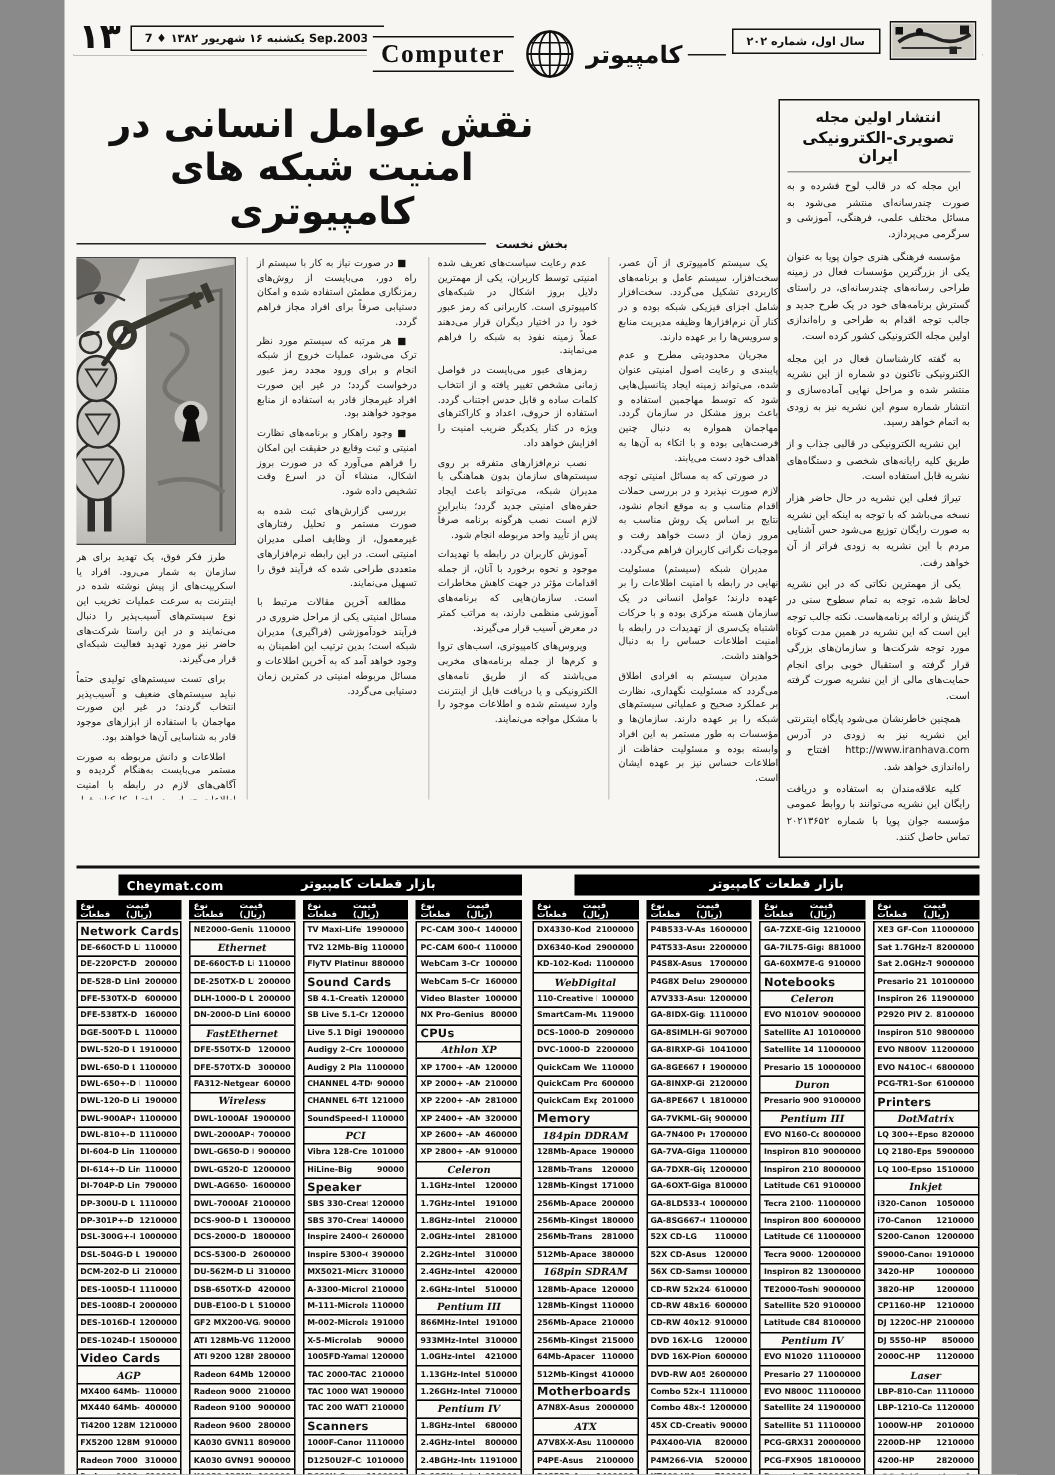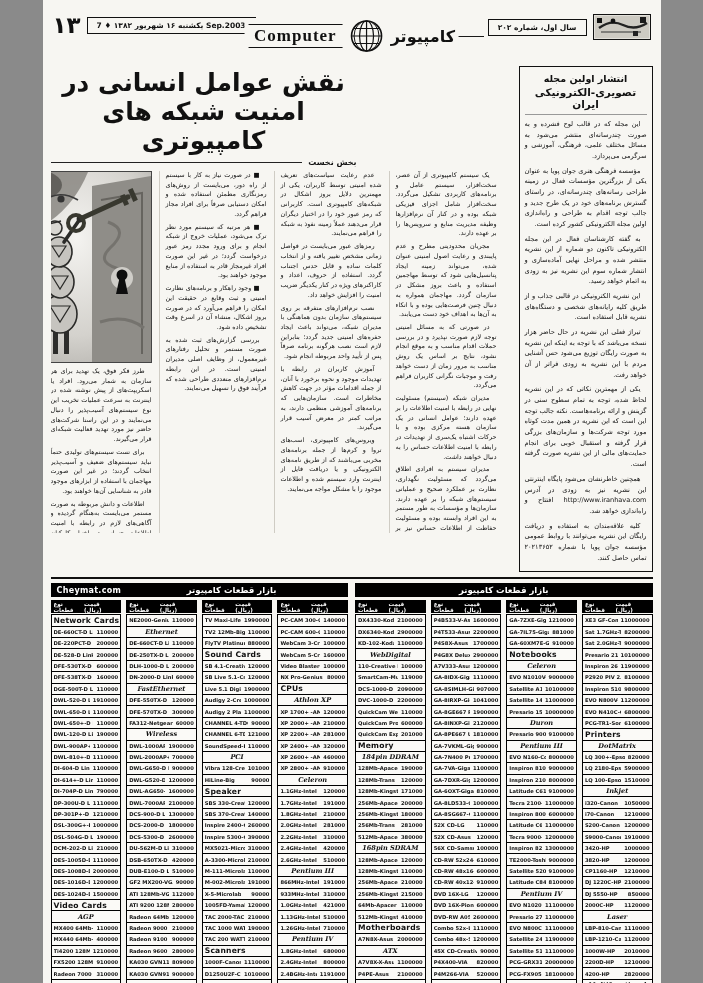--- a/index.html
+++ b/index.html
@@ -10,42 +10,42 @@
   #hdr .hline{position:absolute;left:0;right:0;top:22px;border-top:1.6px solid #1a1a1a;}
   .hgrp{position:absolute;top:0;display:flex;align-items:center;gap:6px;background:#f7f6f2;z-index:2;padding:0 4px;}
   #hdr-left{left:0;}
   #pageno{font-size:23px;font-weight:bold;line-height:1;}
   .hbox{border:1.3px solid #111;padding:3px 9px;font-size:7.5px;font-weight:bold;white-space:nowrap;}
   #hdr-center{left:50%;transform:translateX(-50%);top:4px;}
   #logo-en{font-family:"Liberation Serif",serif;font-weight:bold;font-size:17px;letter-spacing:1px;border-bottom:1px solid #111;border-top:1px solid #111;padding:1px 6px;}
   #logo-fa{font-size:16px;font-weight:bold;text-align:center;}
   #hdr-right{right:0;}
   
-  #main{display:flex;gap:22px;margin:6px 8px 0 8px;align-items:stretch;}
+  #main{display:flex;gap:0;margin:6px 8px 0 8px;align-items:stretch;}
   #article{flex:1;min-width:0;}
   #atitle{margin:2px 0 3px 0;margin-right:0;padding-right:140px;direction:rtl;text-align:center;
           font-size:25px;font-weight:bold;letter-spacing:-0.5px;}
   #asec{display:flex;direction:rtl;align-items:center;gap:6px;margin:0 0 4px 0;padding-right:140px;}
   #asec .lbl{font-size:8px;font-weight:bold;white-space:nowrap;}
   #asec .dash{flex:1;border-top:1px solid #222;}
   #acols{display:flex;direction:rtl;gap:7px;height:362px;overflow:hidden;}
   .acol{flex:1;min-width:0;direction:rtl;border-left:1px solid #cfccc4;padding-left:6px;}
   .acol:last-child{border-left:none;padding-left:0;}
   .acol p{margin:0 0 3px 0;text-align:justify;font-size:6.4px;line-height:1.52;text-indent:7px;}
   #figurebox{width:135px;height:190px;border:1px solid #444;margin:0 0 4px 0;background:#ddd;}
   
   #sidebar{width:122px;flex:none;border:1.4px solid #111;padding:5px 5px 4px 5px;direction:rtl;background:#f7f6f2;}
   #sb-t1,#sb-t2{text-align:center;font-weight:bold;font-size:9.5px;margin:1px 0 2px 0;}
   #sb-t2{font-size:10.5px;border-bottom:1px solid #999;padding-bottom:4px;margin-bottom:4px;}
   #sidebar p{margin:0 0 4px 0;text-align:justify;font-size:6.6px;line-height:1.62;text-indent:6px;}
   
   #toprule{border-top:2px solid #111;margin:5px 8px 4px 8px;}
   #market{display:flex;gap:7px;margin:0 8px;}
   .mgroup{flex:1;min-width:0;}
-  .mbar{background:#000;color:#fff;height:14px;display:flex;align-items:center;padding:0 6px;margin-bottom:3px;}
+  .mbar{background:#000;color:#fff;height:14px;display:flex;align-items:center;padding:0 6px;margin-bottom:3px;margin-left:28px;}
   .mbar .site{font-size:8px;font-weight:bold;letter-spacing:0.3px;}
   .mbar .btitle{flex:1;text-align:center;font-size:8.5px;font-weight:bold;direction:rtl;}
   .mcols{display:flex;gap:5px;}
   .pcol{flex:1;min-width:0;}
   .phead{background:#000;color:#fff;display:flex;justify-content:space-between;align-items:center;
          height:13px;padding:0 3px;margin-bottom:2px;font-size:5.6px;font-weight:bold;direction:ltr;}
   .prow{display:flex;justify-content:space-between;align-items:center;height:10.4px;
         border:1px solid #000;margin-top:-1px;padding:0 2px;font-size:5.2px;font-weight:bold;
         white-space:nowrap;overflow:hidden;background:#fbfaf7;}
   .prow .nm{overflow:hidden;text-overflow:clip;}
@@ -121,20 +121,21 @@
             <p>رمزهای عبور می‌بایست در فواصل زمانی مشخص تغییر یافته و از انتخاب کلمات ساده و قابل حدس اجتناب گردد. استفاده از حروف، اعداد و کاراکترهای ویژه در کنار یکدیگر ضریب امنیت را افزایش خواهد داد.</p>
             <p>نصب نرم‌افزارهای متفرقه بر روی سیستم‌های سازمان بدون هماهنگی با مدیران شبکه، می‌تواند باعث ایجاد حفره‌های امنیتی جدید گردد؛ بنابراین لازم است نصب هرگونه برنامه صرفاً پس از تأیید واحد مربوطه انجام شود.</p>
             <p>آموزش کاربران در رابطه با تهدیدات موجود و نحوه برخورد با آنان، از جمله اقدامات مؤثر در جهت کاهش مخاطرات است. سازمان‌هایی که برنامه‌های آموزشی منظمی دارند، به مراتب کمتر در معرض آسیب قرار می‌گیرند.</p>
             <p>ویروس‌های کامپیوتری، اسب‌های تروا و کرم‌ها از جمله برنامه‌های مخربی می‌باشند که از طریق نامه‌های الکترونیکی و یا دریافت فایل از اینترنت وارد سیستم شده و اطلاعات موجود را با مشکل مواجه می‌نمایند.</p>
           </div>
         <div class="acol">
             <p>■ در صورت نیاز به کار با سیستم از راه دور، می‌بایست از روش‌های رمزنگاری مطمئن استفاده شده و امکان دستیابی صرفاً برای افراد مجاز فراهم گردد.</p>
             <p>■ هر مرتبه که سیستم مورد نظر ترک می‌شود، عملیات خروج از شبکه انجام و برای ورود مجدد رمز عبور درخواست گردد؛ در غیر این صورت افراد غیرمجاز قادر به استفاده از منابع موجود خواهند بود.</p>
             <p>■ وجود راهکار و برنامه‌های نظارت امنیتی و ثبت وقایع در حقیقت این امکان را فراهم می‌آورد که در صورت بروز اشکال، منشاء آن در اسرع وقت تشخیص داده شود.</p>
             <p>بررسی گزارش‌های ثبت شده به صورت مستمر و تحلیل رفتارهای غیرمعمول، از وظایف اصلی مدیران امنیتی است. در این رابطه نرم‌افزارهای متعددی طراحی شده که فرآیند فوق را تسهیل می‌نمایند.</p>
+            <p>مطالعه آخرین مقالات مرتبط با مسائل امنیتی یکی از مراحل ضروری در فرآیند خودآموزشی (فراگیری) مدیران شبکه است؛ بدین ترتیب این اطمینان به وجود خواهد آمد که به آخرین اطلاعات و مسائل مربوطه امنیتی در کمترین زمان دستیابی می‌گردد.</p>
           </div>
         <div class="acol">
           <div id="figurebox">
             <svg width="135" height="190" viewBox="0 0 135 190">
               <defs>
                 <radialGradient id="g1" cx="45%" cy="35%" r="85%">
                   <stop offset="0%" stop-color="#f4f3f0"></stop>
                   <stop offset="60%" stop-color="#d4d2cd"></stop>
                   <stop offset="100%" stop-color="#a8a6a1"></stop>
                 </radialGradient>

